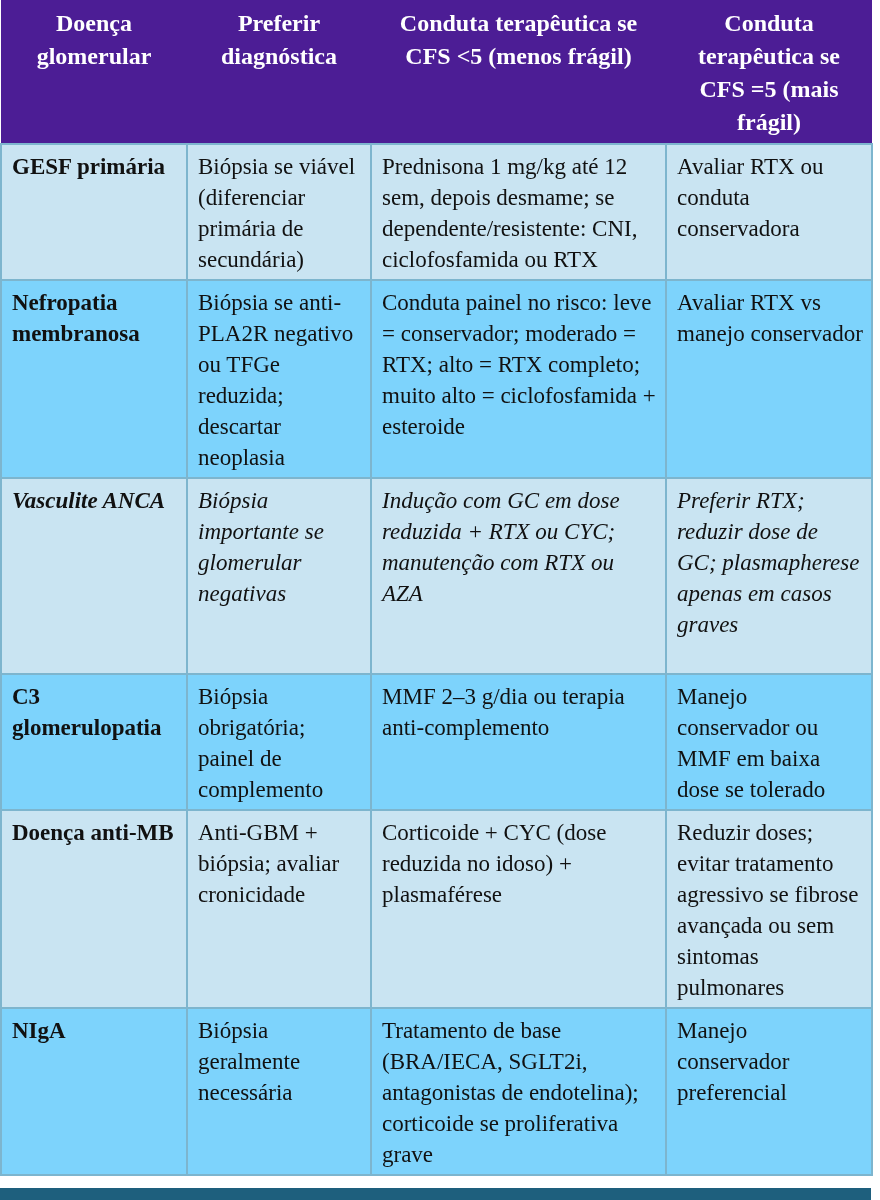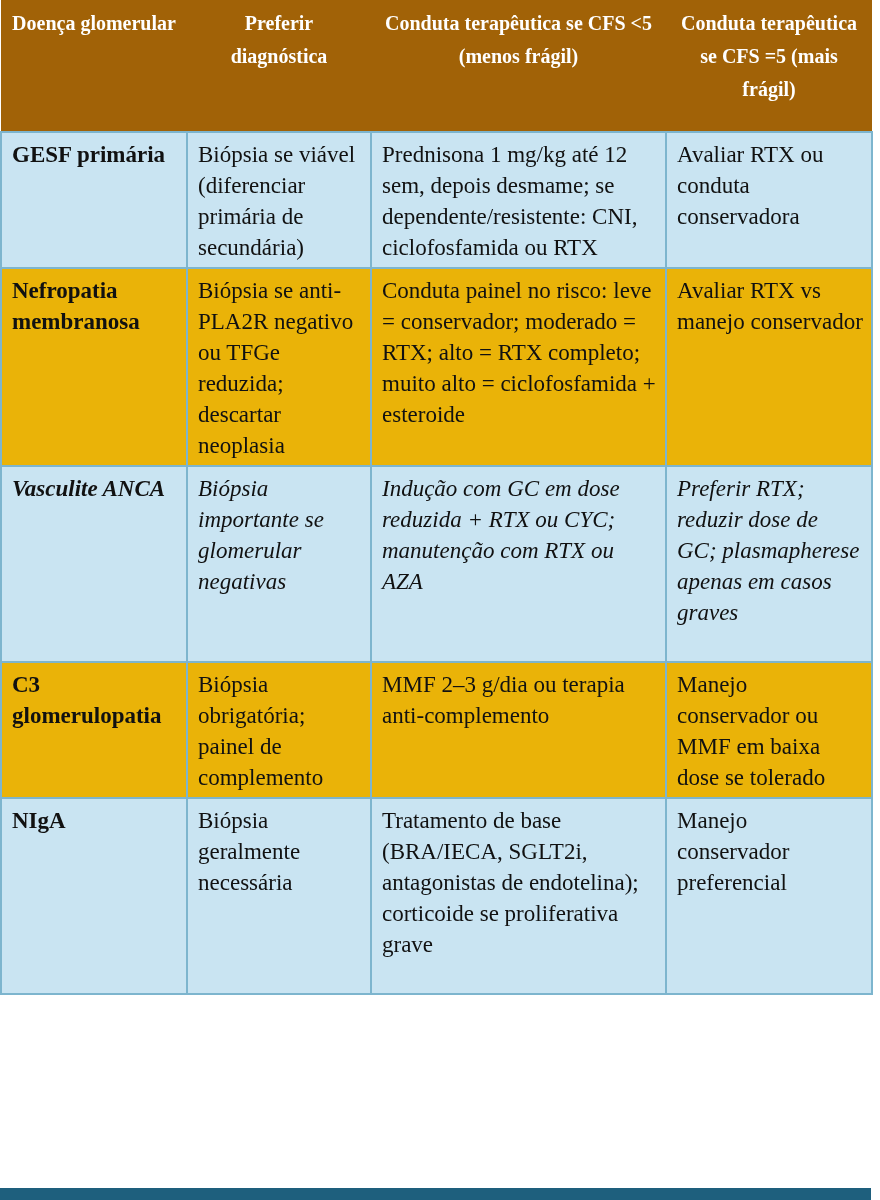--- a/index.html
+++ b/index.html
@@ -17,38 +17,38 @@
     table-layout: fixed;
     width: 871px;
   }
   col.c1 { width: 186px; }
   col.c2 { width: 184px; }
   col.c3 { width: 295px; }
   col.c4 { width: 206px; }
 
   thead tr { height: 132px; }
   th {
-    background: #a16207;
+    background: #4c1d95;
     color: #ffffff;
     font-weight: bold;
-    font-size: 20px;
+    font-size: 24px;
     line-height: 33px;
     text-align: center;
     vertical-align: top;
     padding: 7px 8px 4px;
     border: none;
   }
 
   td {
     border: 2px solid #7db5ce;
     vertical-align: top;
     font-size: 23px;
     line-height: 31px;
     padding: 6px 8px 4px 10px;
-    background: #eab308;
+    background: #7dd3fc;
   }
   tbody tr:nth-child(odd) td { background: #c9e4f2; }
   td.disease { font-weight: bold; }
 
   tbody tr:nth-child(1) { height: 133px; }
   tbody tr:nth-child(2) { height: 196px; }
   tbody tr:nth-child(3) { height: 196px; font-style: italic; }
   tbody tr:nth-child(4) { height: 133px; }
   tbody tr:nth-child(5) { height: 196px; }
   tbody tr:nth-child(6) { height: 165px; }
@@ -97,20 +97,26 @@
       <td>Indução com GC em dose reduzida + RTX ou CYC; manutenção com RTX ou AZA</td>
       <td>Preferir RTX; reduzir dose de GC; plasmapherese apenas em casos graves</td>
     </tr>
     <tr>
       <td class="disease">C3 glomerulopatia</td>
       <td>Biópsia obrigatória; painel de complemento</td>
       <td>MMF 2–3 g/dia ou terapia anti-complemento</td>
       <td>Manejo conservador ou MMF em baixa dose se tolerado</td>
     </tr>
     <tr>
+      <td class="disease">Doença anti-MB</td>
+      <td>Anti-GBM + biópsia; avaliar cronicidade</td>
+      <td>Corticoide + CYC (dose reduzida no idoso) + plasmaférese</td>
+      <td>Reduzir doses; evitar tratamento agressivo se fibrose avançada ou sem sintomas pulmonares</td>
+    </tr>
+    <tr>
       <td class="disease">NIgA</td>
       <td>Biópsia geralmente necessária</td>
       <td>Tratamento de base (BRA/IECA, SGLT2i, antagonistas de endotelina); corticoide se proliferativa grave</td>
       <td>Manejo conservador preferencial</td>
     </tr>
   </tbody>
 </table>
 
 <div class="continuation-bar"></div>
 

